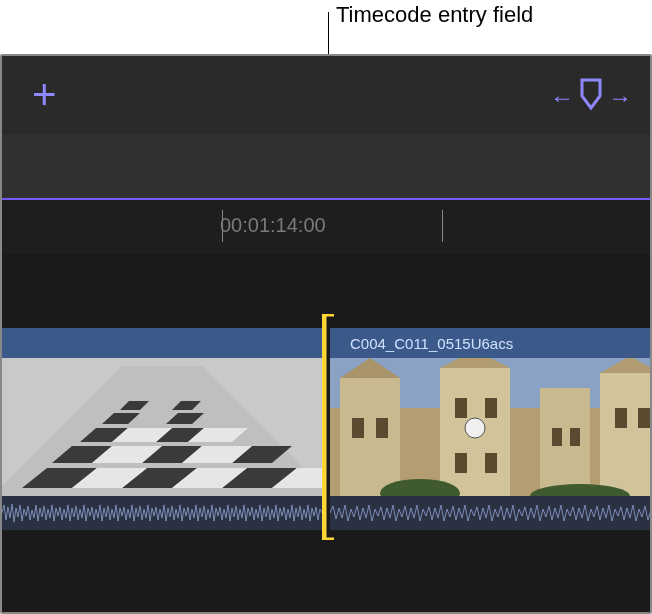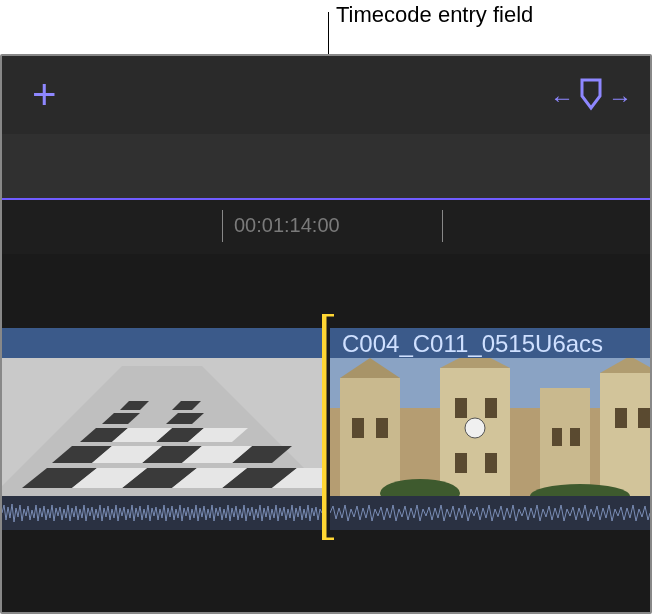--- a/index.html
+++ b/index.html
@@ -17,21 +17,21 @@
   .mark-nav svg{display:block;}
   .midbar{position:absolute;left:0;top:78px;right:0;height:64px;background:#303030;}
   .purple-line{position:absolute;left:0;top:142px;right:0;height:2px;background:#705cff;}
   .ruler{position:absolute;left:0;top:144px;right:0;height:54px;background:#1e1e1e;}
   .ruler-tick{position:absolute;top:10px;width:1px;height:32px;background:#888;}
   .ruler-label{position:absolute;top:14px;font-size:20px;color:#7a7a7a;}
   .timeline{position:absolute;left:0;top:198px;right:0;bottom:0;background:#1a1a1a;}
   .clip{position:absolute;top:74px;height:200px;border-top:2px solid #3b5a8a;background:#2a3a4a;overflow:hidden;}
   .clip1{left:0;width:320px;}
   .clip2{left:328px;right:0;}
-  .clip-header{position:absolute;left:0;right:0;top:0;height:28px;background:#3b5a8a;color:#cfe0ff;font-size:24px;padding-left:12px;line-height:28px;overflow:hidden;white-space:nowrap;}
+  .clip-header{position:absolute;left:0;right:0;top:0;height:28px;background:#3b5a8a;color:#cfe0ff;font-size:15px;padding-left:20px;line-height:28px;overflow:hidden;white-space:nowrap;}
   .thumb{position:absolute;left:0;right:0;top:28px;bottom:34px;background:#444;}
   .wave{position:absolute;left:0;right:0;bottom:0;height:34px;background:#2a3142;overflow:hidden;}
   .wave svg{width:100%;height:100%;}
   .selection-bracket{position:absolute;top:60px;height:226px;left:320px;width:12px;}
   .selection-bracket svg{display:block;}
   
   .checker{width:100%;height:100%;background:#b7b7b7;}
 </style>
 </head>
 <body>
@@ -54,21 +54,21 @@
       </span>
       <span class="arrow">→</span>
     </div>
   </div>
 
   <div class="midbar"></div>
   <div class="purple-line"></div>
 
   <div class="ruler">
     <div class="ruler-tick" style="left:220px"></div>
-    <div class="ruler-label" style="left:232px">00:01:14:00</div>
+    <div class="ruler-label" style="left:218px">00:01:14:00</div>
     <div class="ruler-tick" style="left:440px"></div>
   </div>
 
   <div class="timeline">
 
     <div class="clip clip1">
       <div class="clip-header"></div>
       <div class="thumb">
         <svg class="checker" viewBox="0 0 320 138" preserveAspectRatio="none">
           <rect width="320" height="138" fill="#c9c9c9"></rect>

